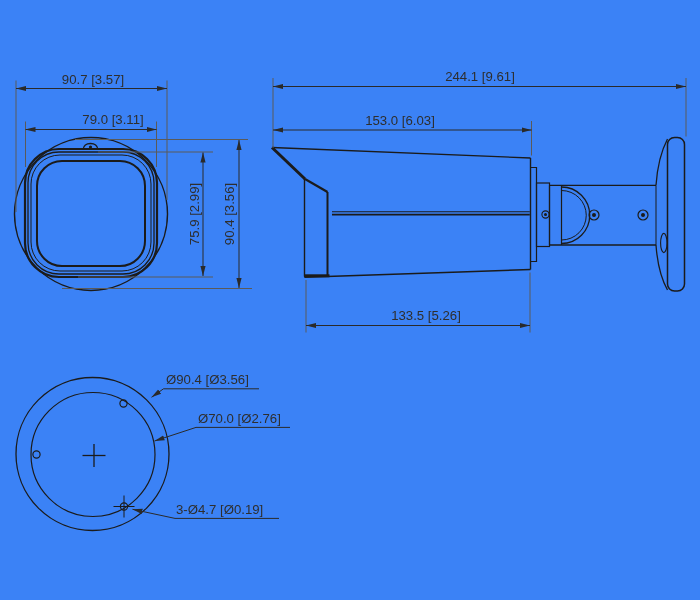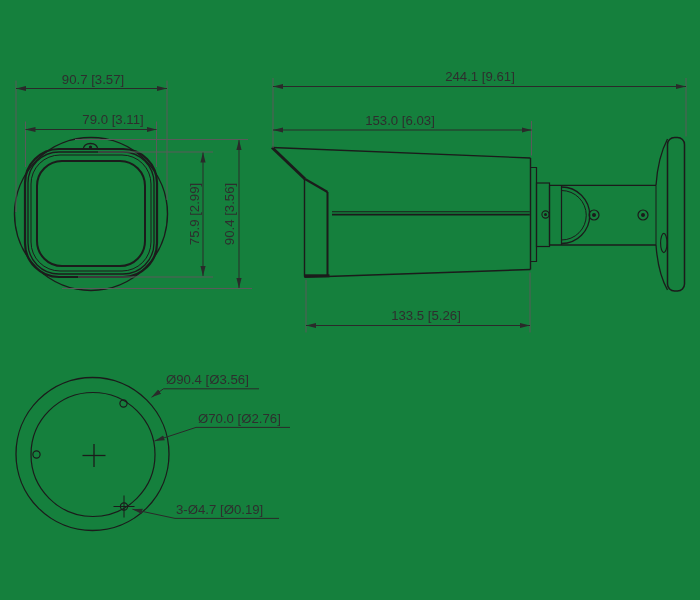--- a/index.html
+++ b/index.html
@@ -1,16 +1,16 @@
 <!DOCTYPE html>
 <html><head>
 <meta charset="utf-8">
 <style>
   html,body{margin:0;padding:0;background:#ffffff;}
-  .stage{position:relative;width:700px;height:600px;background:#15803d;overflow:hidden;
+  .stage{position:relative;width:700px;height:600px;background:#3b82f6;overflow:hidden;
          font-family:"Liberation Sans", sans-serif;}
   svg{position:absolute;left:0;top:0;}
   .ln{stroke:#1b1b1b;fill:none;}
   .dim{stroke:#2a2a2a;stroke-width:1;fill:none;}
   .ext{stroke:#5a5a5a;stroke-width:1;fill:none;}
   text{fill:#2e2e2e;font-size:13.2px;font-family:"Liberation Sans", sans-serif;}
 </style>
 </head>
 <body>
 

